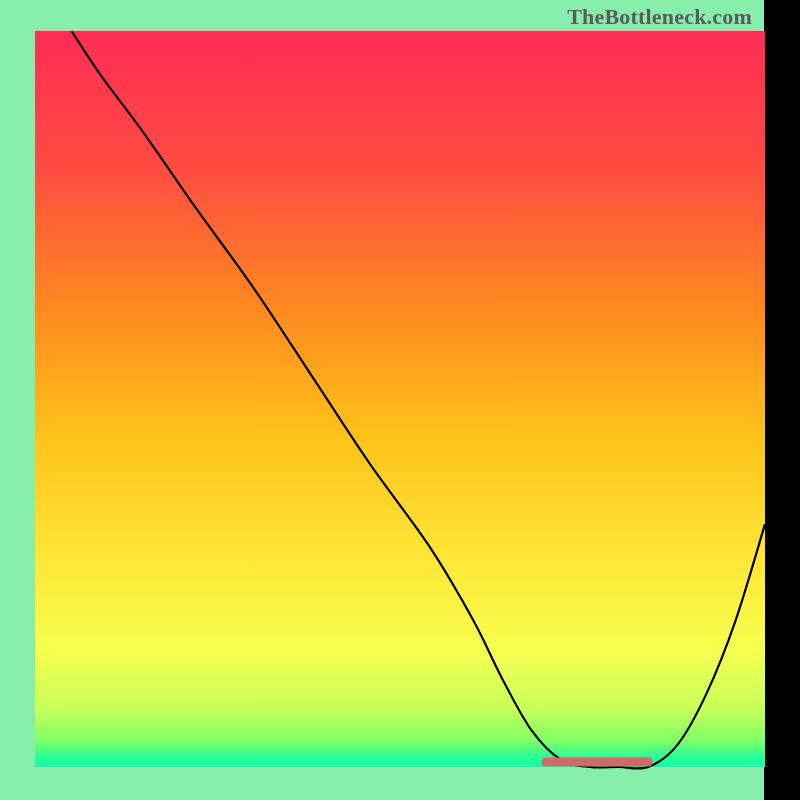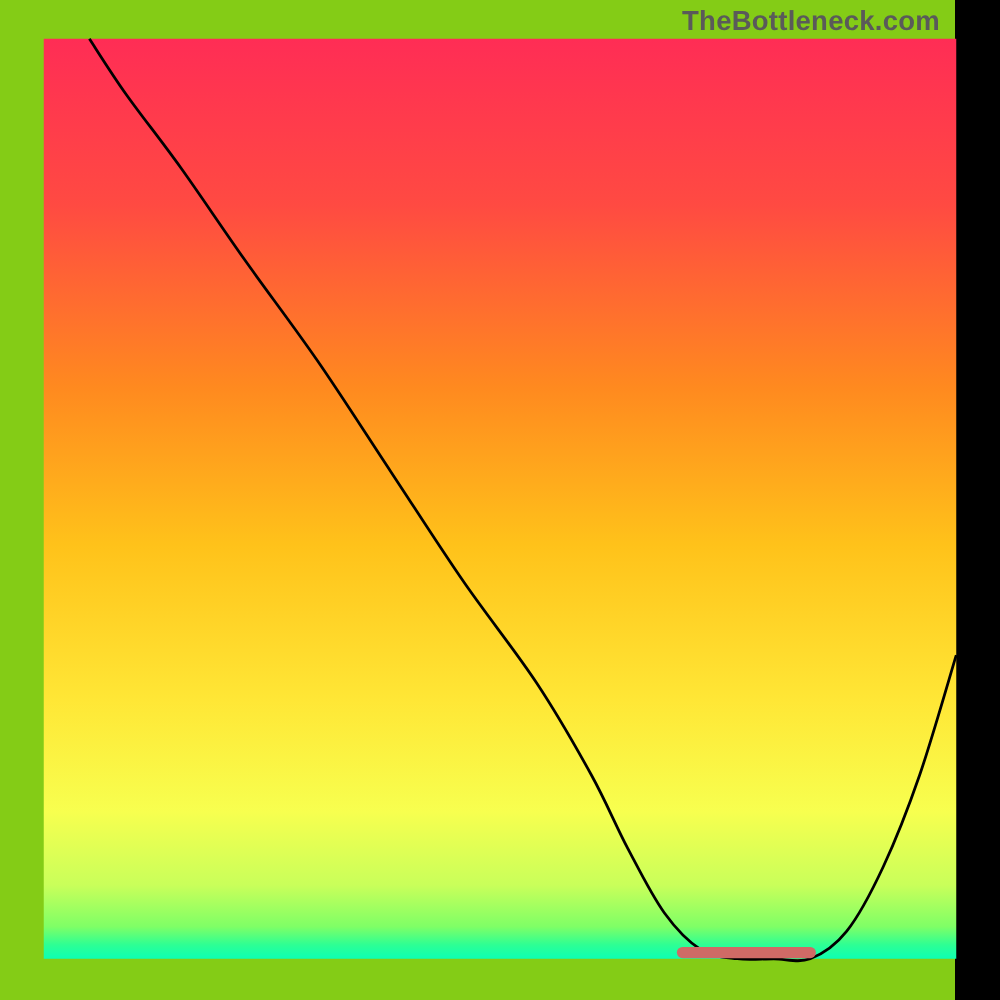--- a/index.html
+++ b/index.html
@@ -8,21 +8,22 @@
     width: 800px;
     height: 800px;
     background: #000;
     overflow: hidden;
     font-family: Arial, Helvetica, sans-serif;
   }
   .frame {
     position: relative;
     width: 764px;
     height: 800px;
-    background: #84cc16;
+    background: #86efac;
+    font-family: Liberation Serif, serif;
   }
   .watermark {
     position: absolute;
     top: 4px;
     right: 12px;
     color: #5a5a5a;
     font-size: 22px;
     font-weight: 600;
     letter-spacing: 0.2px;
     z-index: 5;

